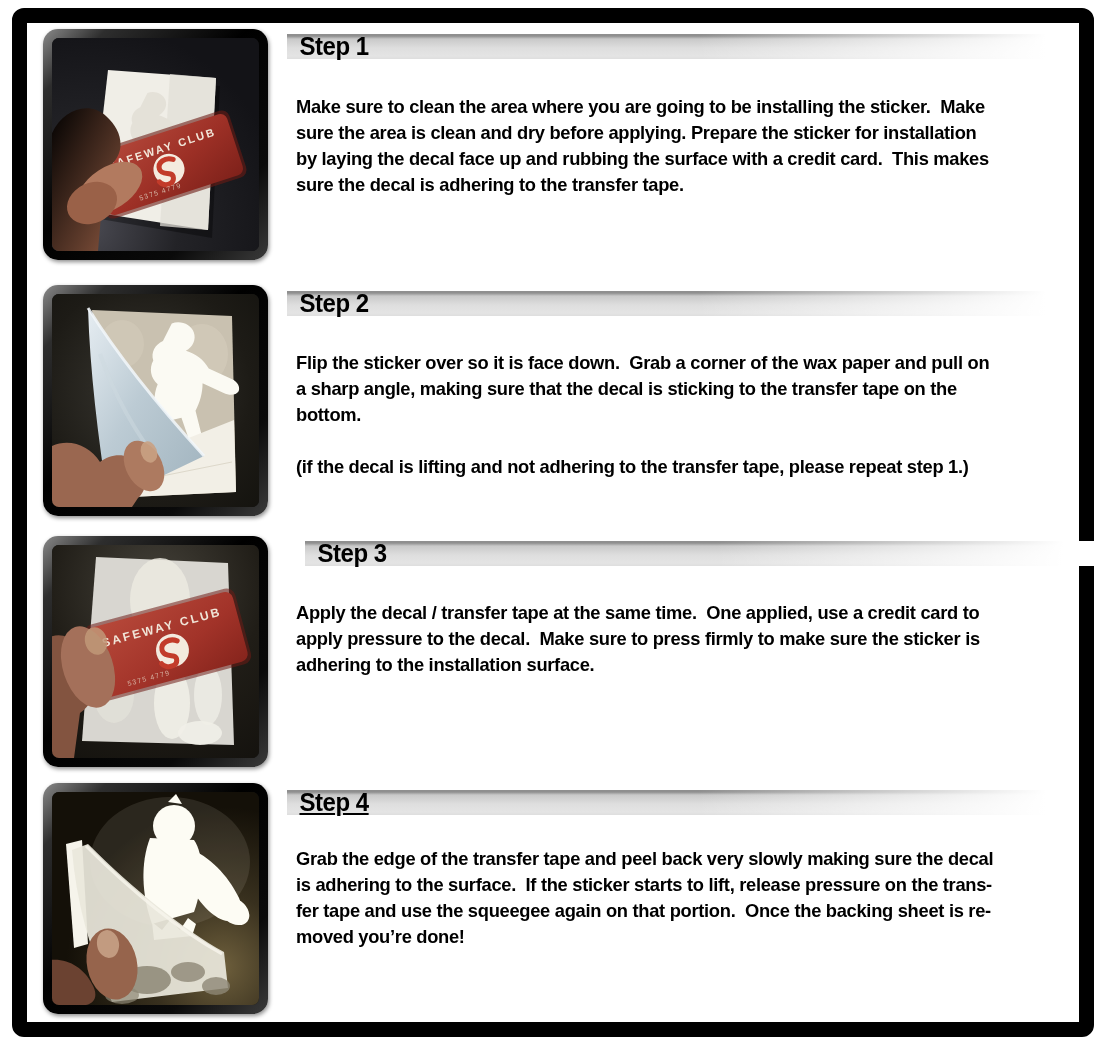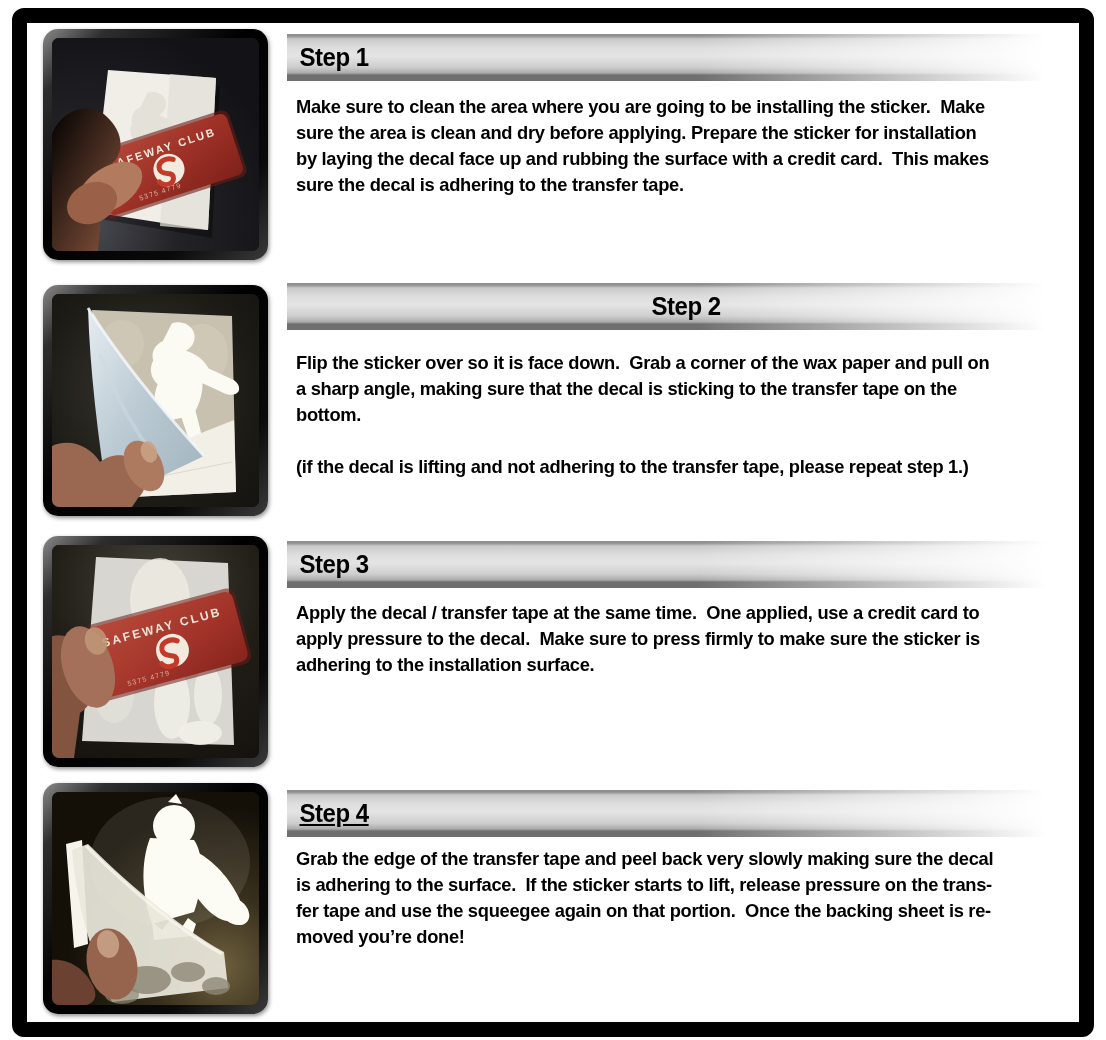--- a/index.html
+++ b/index.html
@@ -22,29 +22,29 @@
   .photo-inner{
     width:100%;height:100%;border-radius:7px;overflow:hidden;background:#111;
   }
   .photo-inner svg{display:block;width:100%;height:100%;}
   #photo-1{top:29px;}
   #photo-2{top:285px;}
   #photo-3{top:536px;}
   #photo-4{top:783px;}
   
   .step-bar{
-    position:absolute;left:287px;width:790px;height:47px;
+    position:absolute;left:287px;width:790px;height:25px;
     display:flex;align-items:center;
     background:
       linear-gradient(to right,rgba(255,255,255,0) 52%,#ffffff 96%),
       linear-gradient(to bottom,#8f8f8f 0px,#8f8f8f 2px,#c9c9c9 5px,#dedede 14px,#e4e4e4 22px,#cecece 33px,#ababab 39px,#6f6f6f 41px,#6f6f6f 43px);
   }
   #bar-1{top:34px;}
-  #bar-2{top:283px;justify-content:center;}
-  #bar-3{top:541px;}
+  #bar-2{top:291px;}
+  #bar-3{top:541px;margin-left:18px;}
   #bar-4{top:790px;text-decoration:underline;}
   .step-title{
     font-size:25px;font-weight:bold;color:#000;padding-left:13px;
     letter-spacing:-0.5px;line-height:1;transform:scaleX(.96);transform-origin:left center;
   }
   
   .step-text{
     position:absolute;left:296px;width:782px;margin:0;
     font-size:18.5px;line-height:26px;font-weight:bold;color:#000;
     letter-spacing:-0.3px;white-space:pre-wrap;transform:scaleX(.99);transform-origin:left top;

